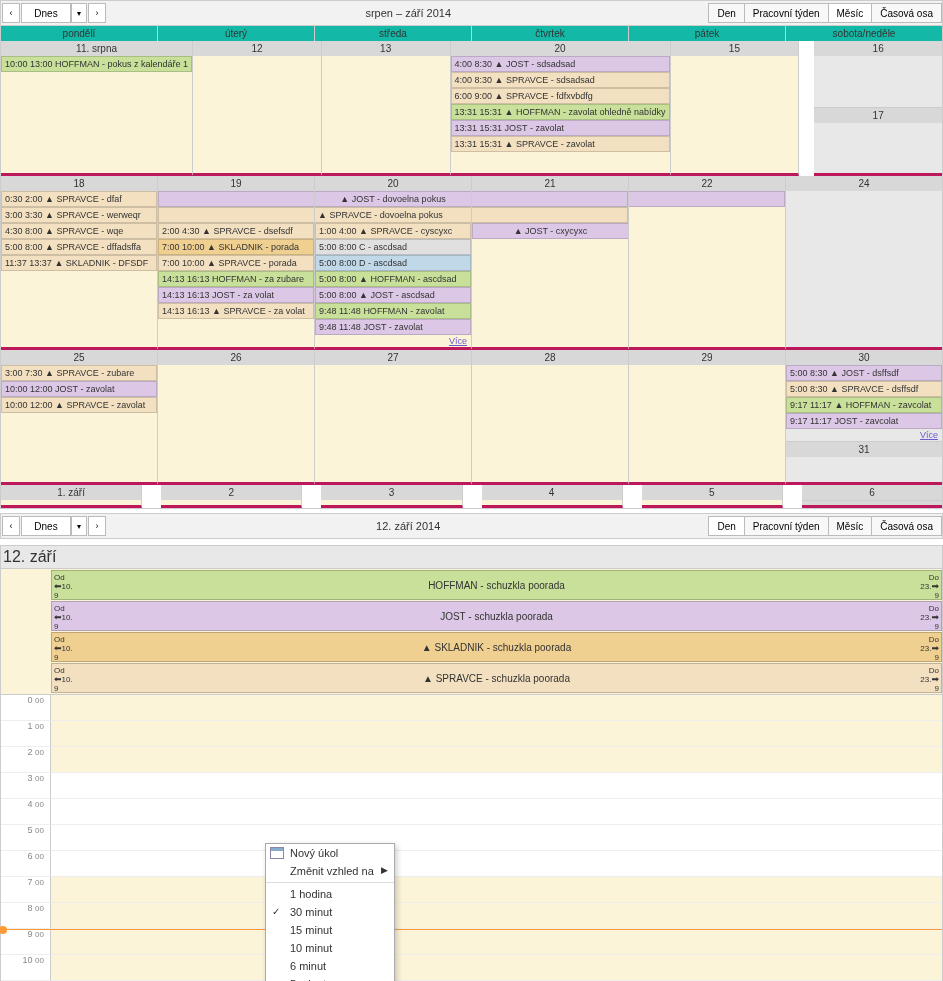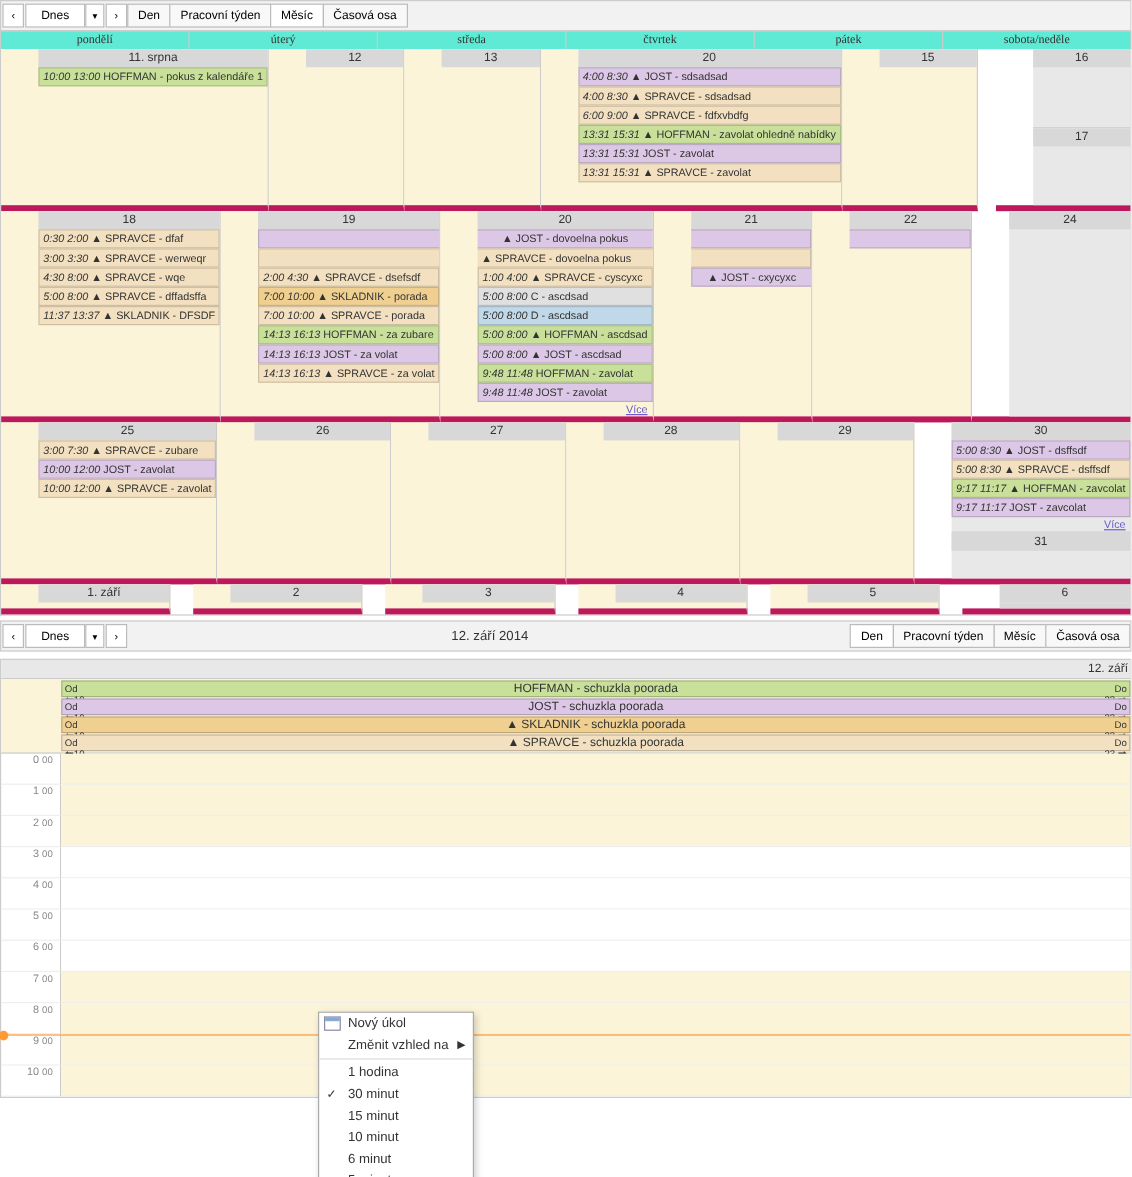--- a/index.html
+++ b/index.html
@@ -9,50 +9,50 @@
 .toolbar { display: flex; align-items: center; background: #f2f2f2; border: 1px solid #ccc; height: 26px; }
 .nav-btn { width: 18px; height: 20px; border: 1px solid #bbb; background: #fff; cursor: pointer; display: flex; align-items: center; justify-content: center; margin: 0 1px; font-size: 9px; }
 .today-btn { width: 50px; height: 20px; border: 1px solid #bbb; background: #fff; cursor: pointer; font-size: 10px; }
 .dropdown-btn { width: 16px; height: 20px; border: 1px solid #bbb; background: #fff; cursor: pointer; font-size: 8px; }
 .toolbar-title { flex: 1; text-align: center; font-size: 11px; }
 .view-btns { display: flex; }
 .view-btn { border: 1px solid #bbb; background: #f8f8f8; height: 20px; padding: 0 8px; cursor: pointer; font-size: 10px; margin-left: -1px; }
 .view-btn.active { background: #fff; }
 
 
-.month-header-row { display: flex; background: #5eead4; border-left: 1px solid #ccc; border-right: 1px solid #ccc; font-family: Liberation Serif, serif; }
+.month-header-row { display: flex; background: #14b8a6; border-left: 1px solid #ccc; border-right: 1px solid #ccc; }
 .month-day-header { flex: 1; text-align: center; font-size: 10px; padding: 2px; border-right: 1px solid #ccc; }
 .month-day-header:last-child { border-right: none; }
 .month-body { border: 1px solid #ccc; border-top: none; }
 .month-week { display: flex; min-height: 135px; }
-.month-cell { flex: 1; border-right: 1px solid #ccc; border-bottom: 5px solid #be185d; background: #fbf4d8; display: flex; flex-direction: column; position: relative; padding-left: 31px; }
+.month-cell { flex: 1; border-right: 1px solid #ccc; border-bottom: 3px solid #be185d; background: #fbf4d8; display: flex; flex-direction: column; position: relative; }
 .month-cell:last-child { border-right: none; }
 .weekend-col { display: flex; flex-direction: column; }
 .weekend-half { flex: 1; background: #e8e8e8; border-bottom: 1px solid #ccc; display: flex; flex-direction: column; }
 .weekend-half.sun { border-bottom: none; }
 .weekend-half .date-label { text-align: center; font-size: 10px; padding: 2px; background: #d8d8d8; }
 .date-label { text-align: center; font-size: 10px; padding: 2px; background: #d8d8d8; }
 .evt { font-size: 9px; padding: 1px 3px; border: 1px solid rgba(0,0,0,0.15); margin: 0 0 0 0; white-space: nowrap; overflow: hidden; cursor: pointer; line-height: 12px; }
-.evt .t { font-weight: normal; font-style: italic; }
+.evt .t { font-weight: normal; }
 .more-link { font-size: 9px; text-align: right; padding: 1px 4px; color: #6a5acd; text-decoration: underline; cursor: pointer; }
 
 
 .c-green { background: #c8e09a; }
 .c-purple { background: #dcc8e6; }
 .c-beige { background: #f2e0c0; }
 .c-gray { background: #e0e0e0; }
 .c-blue { background: #c0d8e8; }
 
 
 .dayview { margin-top: 6px; border: 1px solid #ccc; }
-.day-header-label { text-align: right; background: #e8e8e8; font-size: 10px; padding: 2px; border-top: 1px solid #ccc; border-bottom: 1px solid #ccc; }
+.day-header-label { text-align: left; background: #e8e8e8; font-size: 16px; padding: 2px; border-top: 1px solid #ccc; border-bottom: 1px solid #ccc; }
 .allday-row { display: flex; background: #fbf4d8; border-bottom: 1px solid #ccc; }
 .allday-left { width: 50px; }
 .allday-body { flex: 1; }
-.allday-evt { position: relative; height: 14px; margin: 1px 0; border: 1px solid rgba(0,0,0,0.2); display: flex; align-items: center; justify-content: center; font-size: 10px; cursor: pointer; }
+.allday-evt { position: relative; height: 30px; margin: 1px 0; border: 1px solid rgba(0,0,0,0.2); display: flex; align-items: center; justify-content: center; font-size: 10px; cursor: pointer; }
 .allday-from { position: absolute; left: 2px; top: 2px; font-size: 8px; text-align: left; line-height: 9px; }
 .allday-to { position: absolute; right: 2px; top: 2px; font-size: 8px; text-align: right; line-height: 9px; }
 .allday-arrow { font-size: 9px; }
 .time-grid { display: flex; position:relative; }
 .time-gutter { width: 50px; }
 .time-slot-label { height: 26px; text-align: right; padding-right: 6px; font-size: 9px; color: #888; border-bottom: 1px solid #eee; border-right: 1px solid #ccc; }
 .time-slot-label .min { font-size: 8px; }
 .time-body { flex: 1; }
 .time-slot { height: 26px; border-bottom: 1px solid #eee; }
 .time-slot.busy { background: #fbf4d8; }
@@ -72,20 +72,21 @@
 .sp { height: 4px; }
 </style>
 </head>
 <body>
 
 <div class="toolbar">
   <button class="nav-btn">‹</button>
   <button class="today-btn">Dnes</button>
   <button class="dropdown-btn">▾</button>
   <button class="nav-btn">›</button>
+  <div class="toolbar-title">srpen – září 2014</div>
   <div class="view-btns">
     <button class="view-btn">Den</button>
     <button class="view-btn">Pracovní týden</button>
     <button class="view-btn active">Měsíc</button>
     <button class="view-btn">Časová osa</button>
   </div>
 </div>
 
 <div class="month-header-row" id="month-day-headers">
     <div class="month-day-header">pondělí</div>

